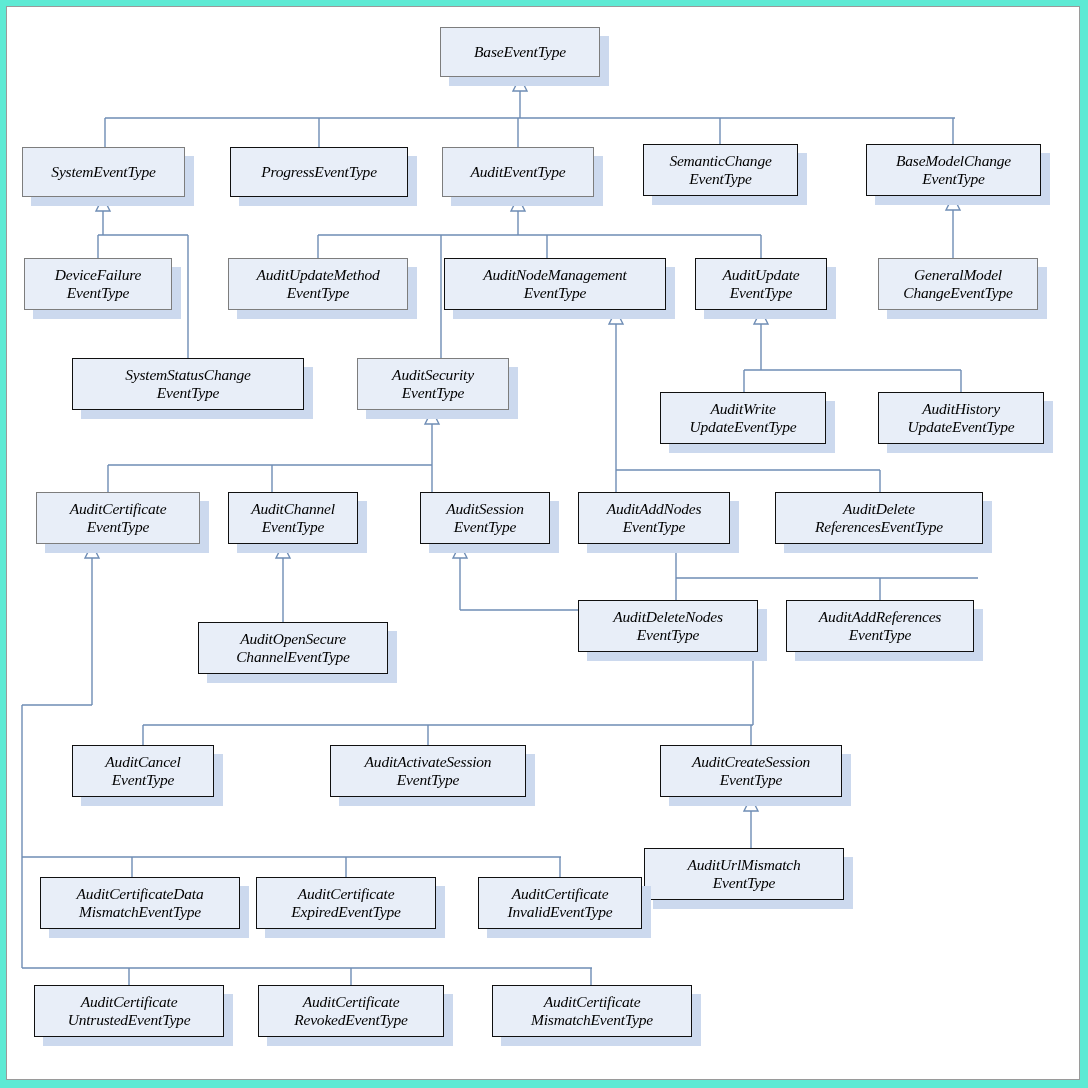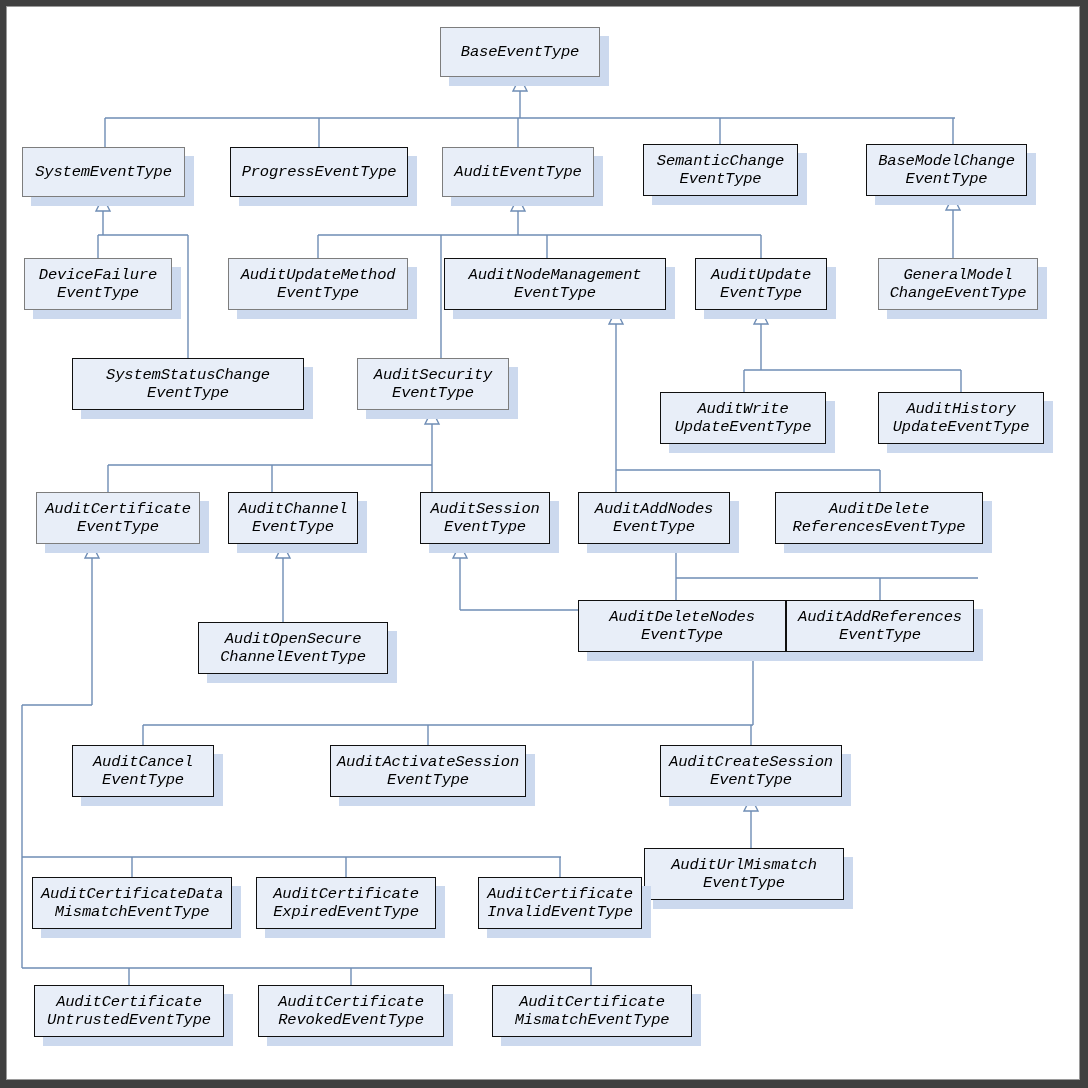--- a/index.html
+++ b/index.html
@@ -4,22 +4,22 @@
 <style>
   html, body {
     margin: 0;
     padding: 0;
     background: #ffffff;
   }
   #canvas {
     position: relative;
     width: 1088px;
     height: 1088px;
-    background: #404040;
-    font-family: Liberation Mono, monospace;
+    background: #5eead4;
+    font-family: Liberation Serif, serif;
     overflow: hidden;
   }
   #frame {
     position: absolute;
     left: 6px;
     top: 6px;
     width: 1074px;
     height: 1074px;
     border: 1px solid #9a9a9a;
     box-sizing: border-box;
@@ -138,21 +138,21 @@
       </div>
       <div class="node" style="left: 442px; top: 147px; width: 152px; height: 50px;">
         <div class="shadow"></div>
         <div class="boxface">AuditEventType</div>
       </div>
       <div class="node strong" style="left: 643px; top: 144px; width: 155px; height: 52px;">
         <div class="shadow"></div>
         <div class="boxface">SemanticChange
 EventType</div>
       </div>
-      <div class="node strong" style="left: 866px; top: 144px; width: 161px; height: 52px; padding-left: 32px;">
+      <div class="node strong" style="left: 866px; top: 144px; width: 175px; height: 52px; padding-left: 32px;">
         <div class="shadow"></div>
         <div class="boxface">BaseModelChange
 EventType</div>
       </div>
       <div class="node" style="left: 24px; top: 258px; width: 148px; height: 52px;">
         <div class="shadow"></div>
         <div class="boxface">DeviceFailure
 EventType</div>
       </div>
       <div class="node" style="left: 228px; top: 258px; width: 180px; height: 52px;">
@@ -218,21 +218,21 @@
       <div class="node strong" style="left: 775px; top: 492px; width: 208px; height: 52px;">
         <div class="shadow"></div>
         <div class="boxface">AuditDelete
 ReferencesEventType</div>
       </div>
       <div class="node strong" style="left: 198px; top: 622px; width: 190px; height: 52px; padding-left: 23px;">
         <div class="shadow"></div>
         <div class="boxface">AuditOpenSecure
 ChannelEventType</div>
       </div>
-      <div class="node strong" style="left: 578px; top: 600px; width: 208px; height: 52px;">
+      <div class="node strong" style="left: 578px; top: 600px; width: 180px; height: 52px;">
         <div class="shadow"></div>
         <div class="boxface">AuditDeleteNodes
 EventType</div>
       </div>
       <div class="node strong" style="left: 786px; top: 600px; width: 188px; height: 52px; border-radius: 25px;">
         <div class="shadow"></div>
         <div class="boxface">AuditAddReferences
 EventType</div>
       </div>
       <div class="node strong" style="left: 72px; top: 745px; width: 142px; height: 52px;">
@@ -248,21 +248,21 @@
       <div class="node strong" style="left: 660px; top: 745px; width: 182px; height: 52px;">
         <div class="shadow"></div>
         <div class="boxface">AuditCreateSession
 EventType</div>
       </div>
       <div class="node strong" style="left: 644px; top: 848px; width: 200px; height: 52px;">
         <div class="shadow"></div>
         <div class="boxface">AuditUrlMismatch
 EventType</div>
       </div>
-      <div class="node strong" style="left: 32px; top: 877px; width: 200px; height: 52px;">
+      <div class="node strong" style="left: 40px; top: 877px; width: 200px; height: 52px;">
         <div class="shadow"></div>
         <div class="boxface">AuditCertificateData
 MismatchEventType</div>
       </div>
       <div class="node strong" style="left: 256px; top: 877px; width: 180px; height: 52px;">
         <div class="shadow"></div>
         <div class="boxface">AuditCertificate
 ExpiredEventType</div>
       </div>
       <div class="node strong" style="left: 478px; top: 877px; width: 164px; height: 52px;">

